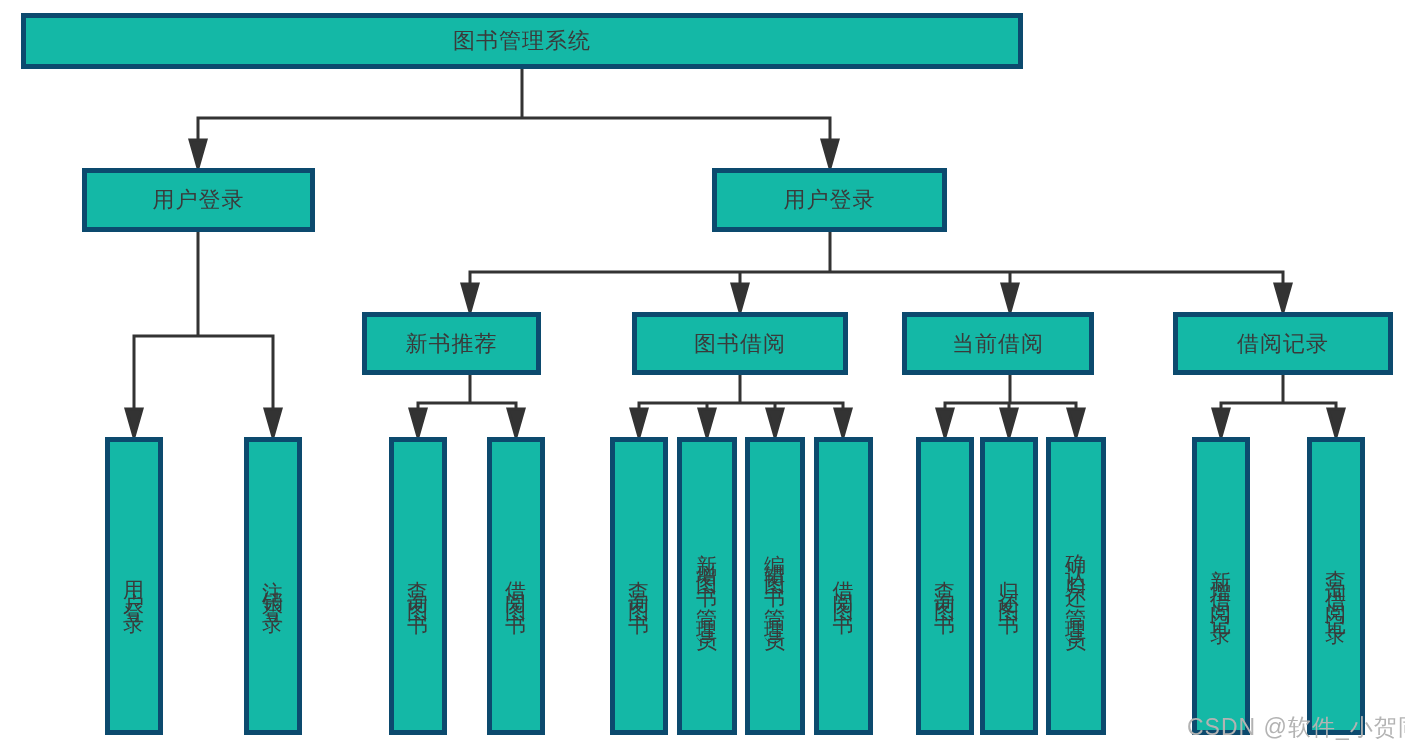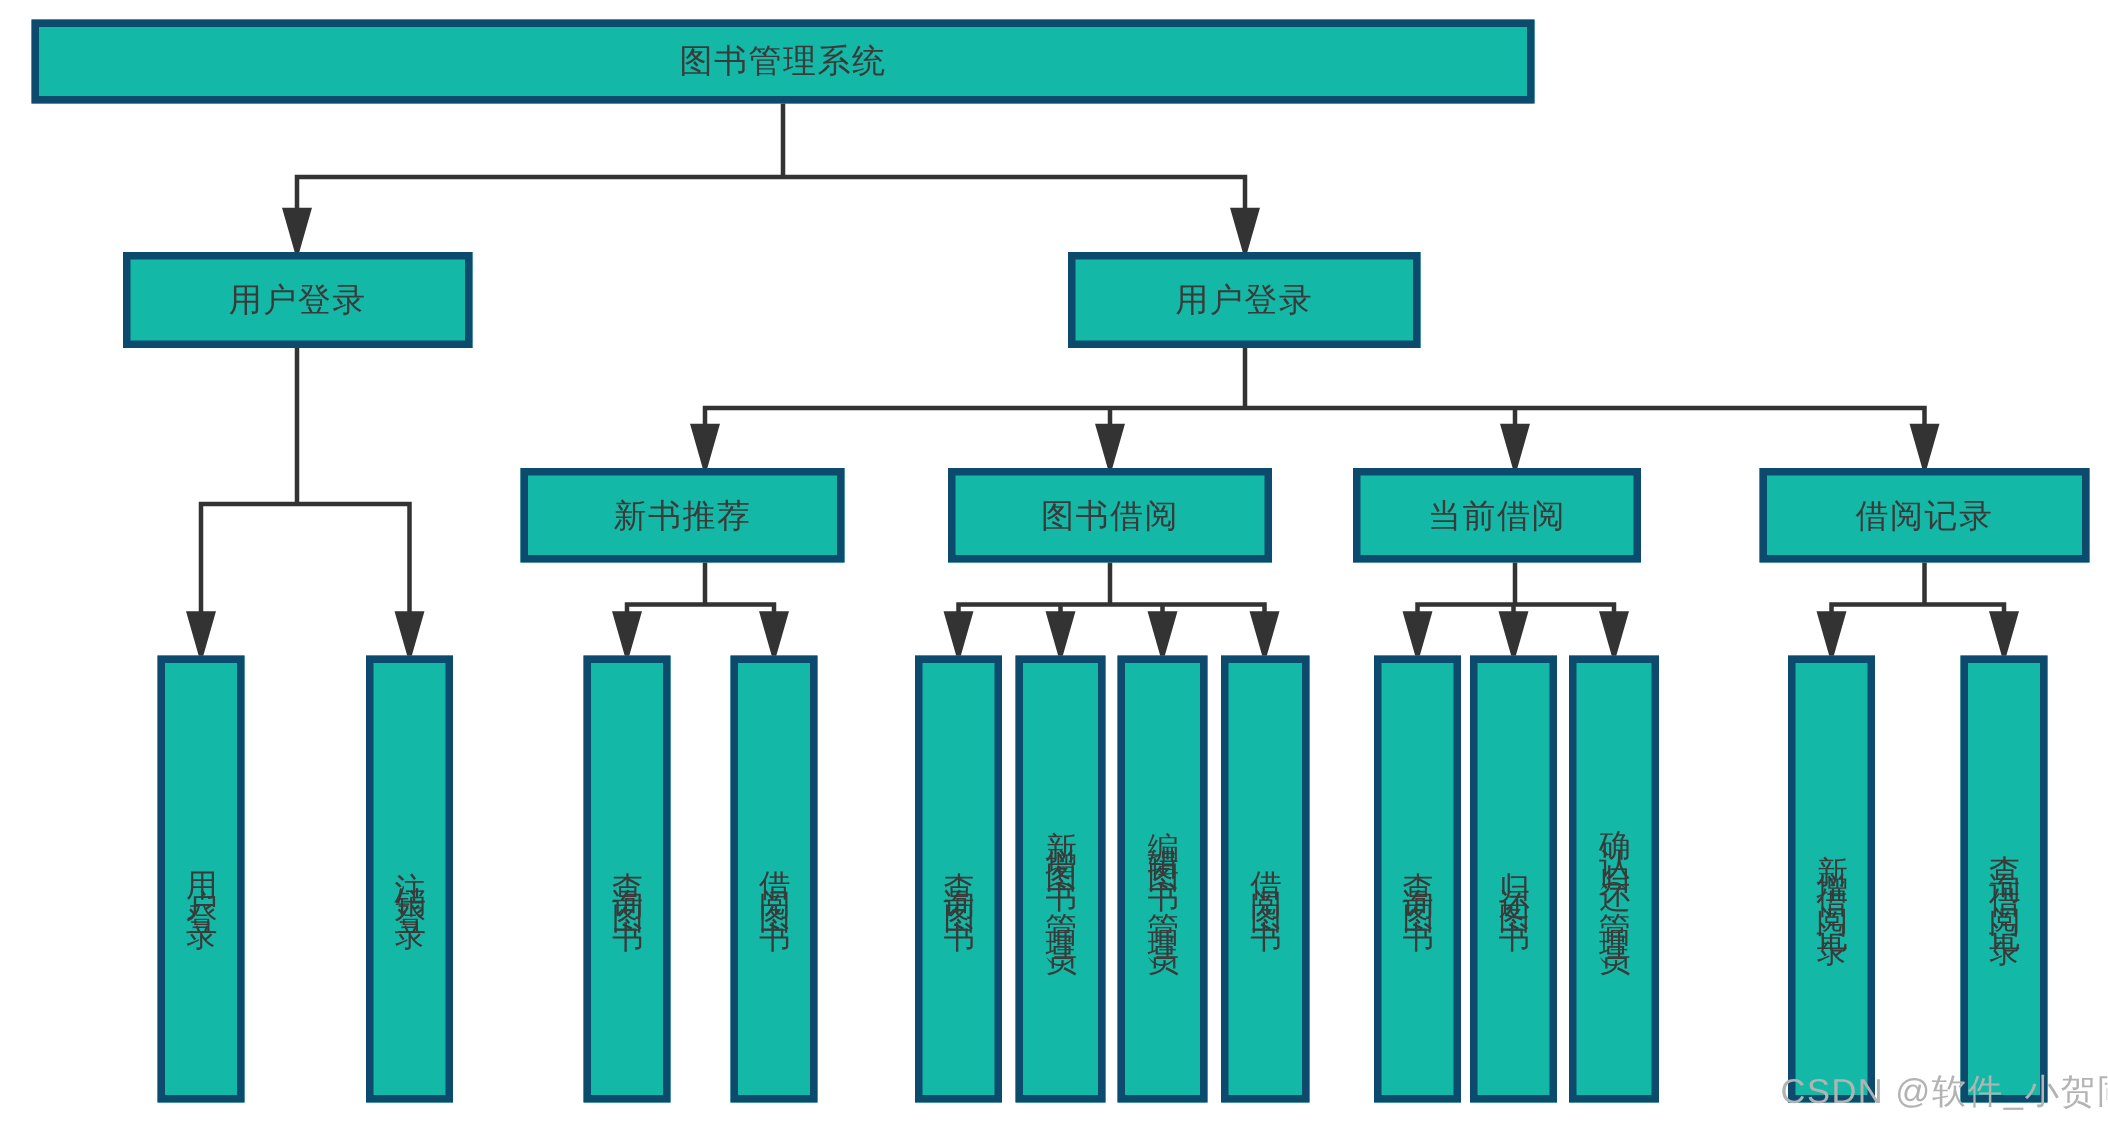--- a/index.html
+++ b/index.html
@@ -34,21 +34,21 @@
   }
   .hbox {
     font-size: 22px;
     letter-spacing: 1px;
     white-space: nowrap;
   }
   .root-box   { left: 21px;   top: 13px;  width: 1002px; height: 56px; }
   .l1-a       { left: 82px;   top: 168px; width: 233px;  height: 64px; }
   .l1-b       { left: 712px;  top: 168px; width: 235px;  height: 64px; }
   .l2         { top: 312px; height: 63px; }
-  .l2-a       { left: 347px;  width: 216px; justify-content: center; }
+  .l2-a       { left: 362px;  width: 179px; justify-content: center; }
   .l2-b       { left: 632px;  width: 216px; }
   .l2-c       { left: 902px;  width: 192px; }
   .l2-d       { left: 1173px; width: 220px; justify-content: center; }
   .vbox {
     top: 437px;
     height: 298px;
     width: 58px;
   }
   .vbox.wide { width: 60px; }
   .vbox span {

